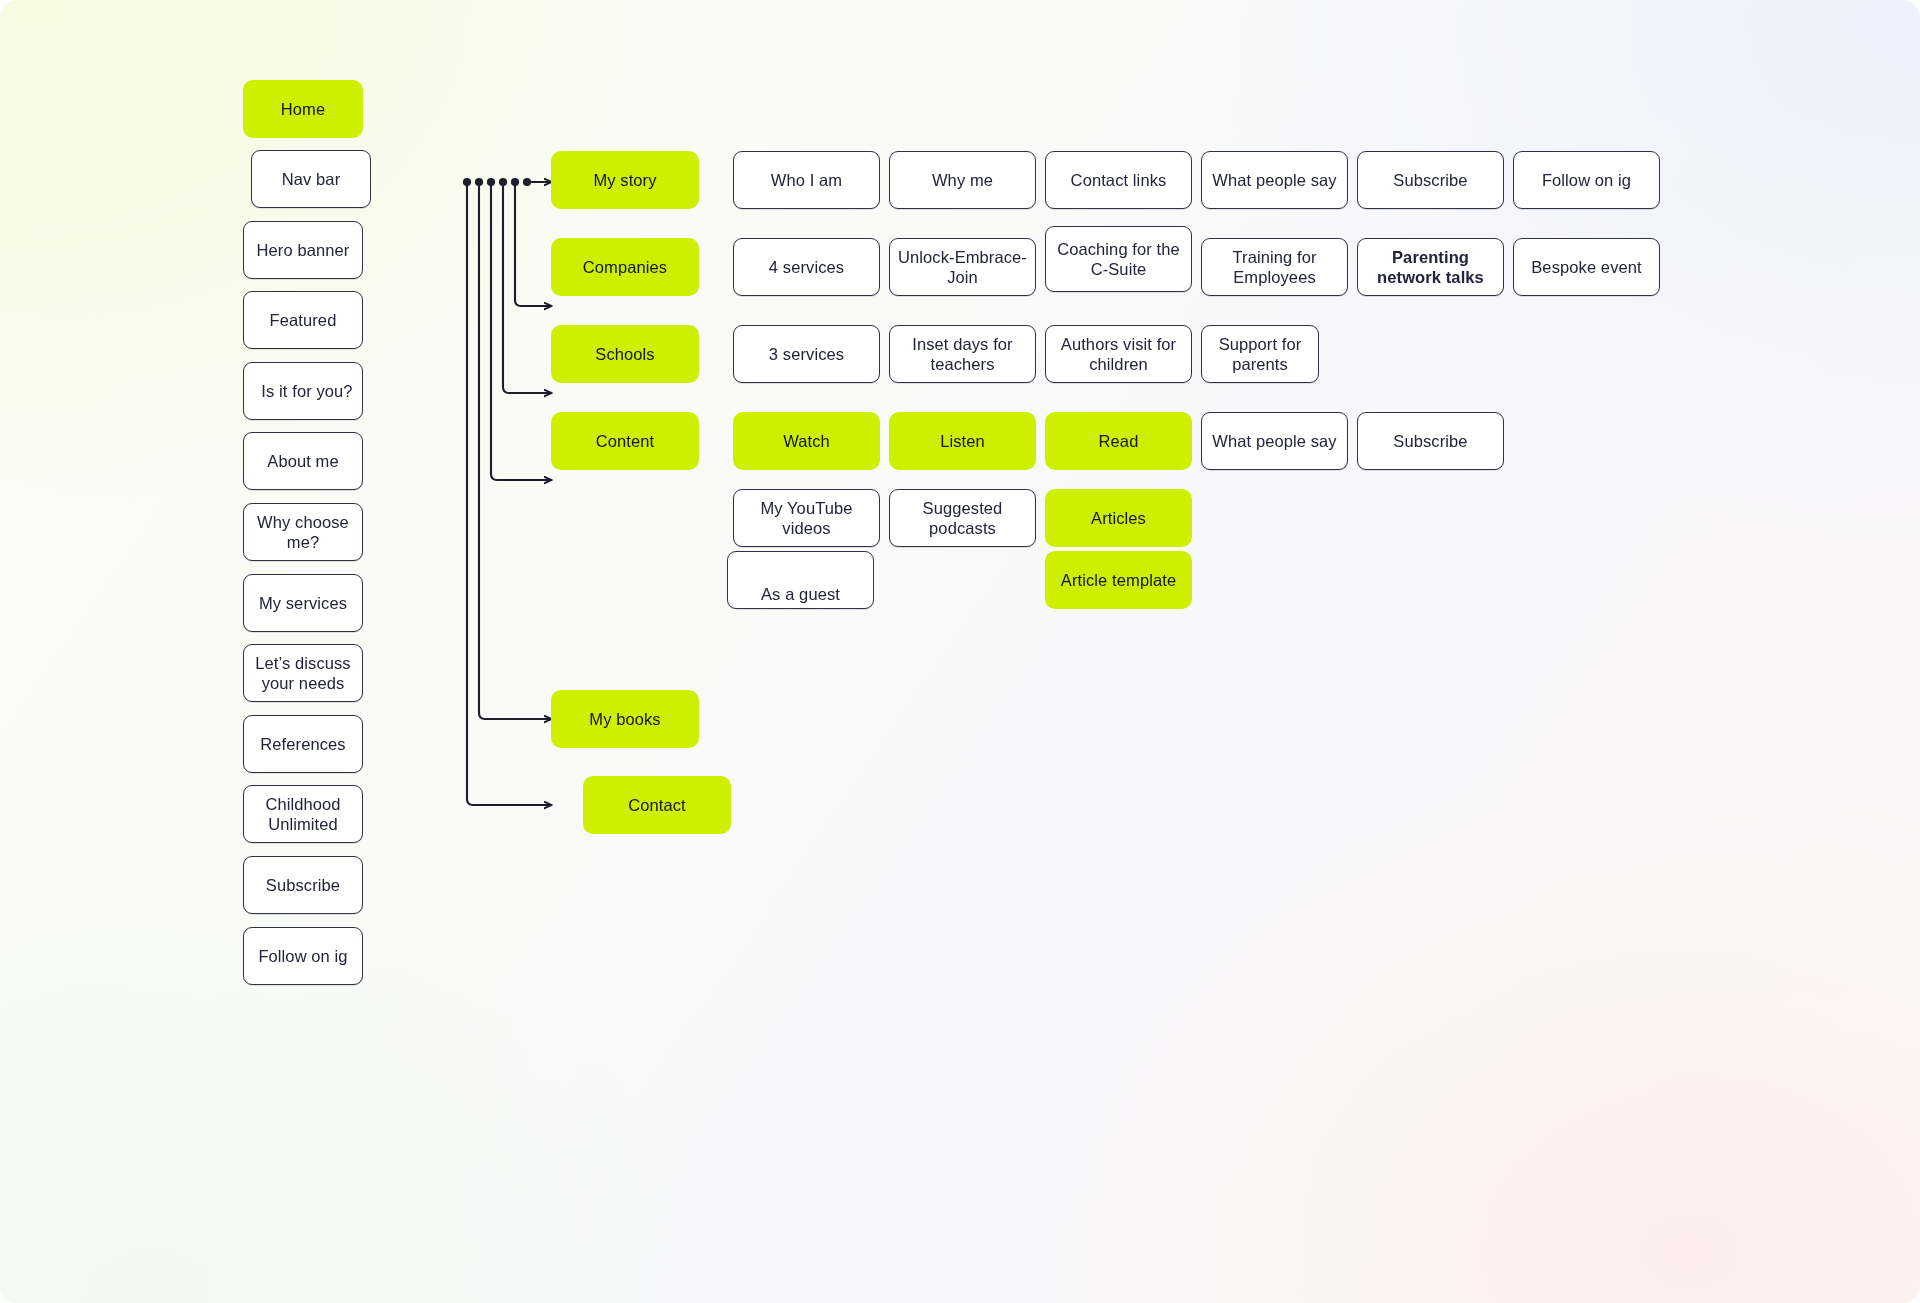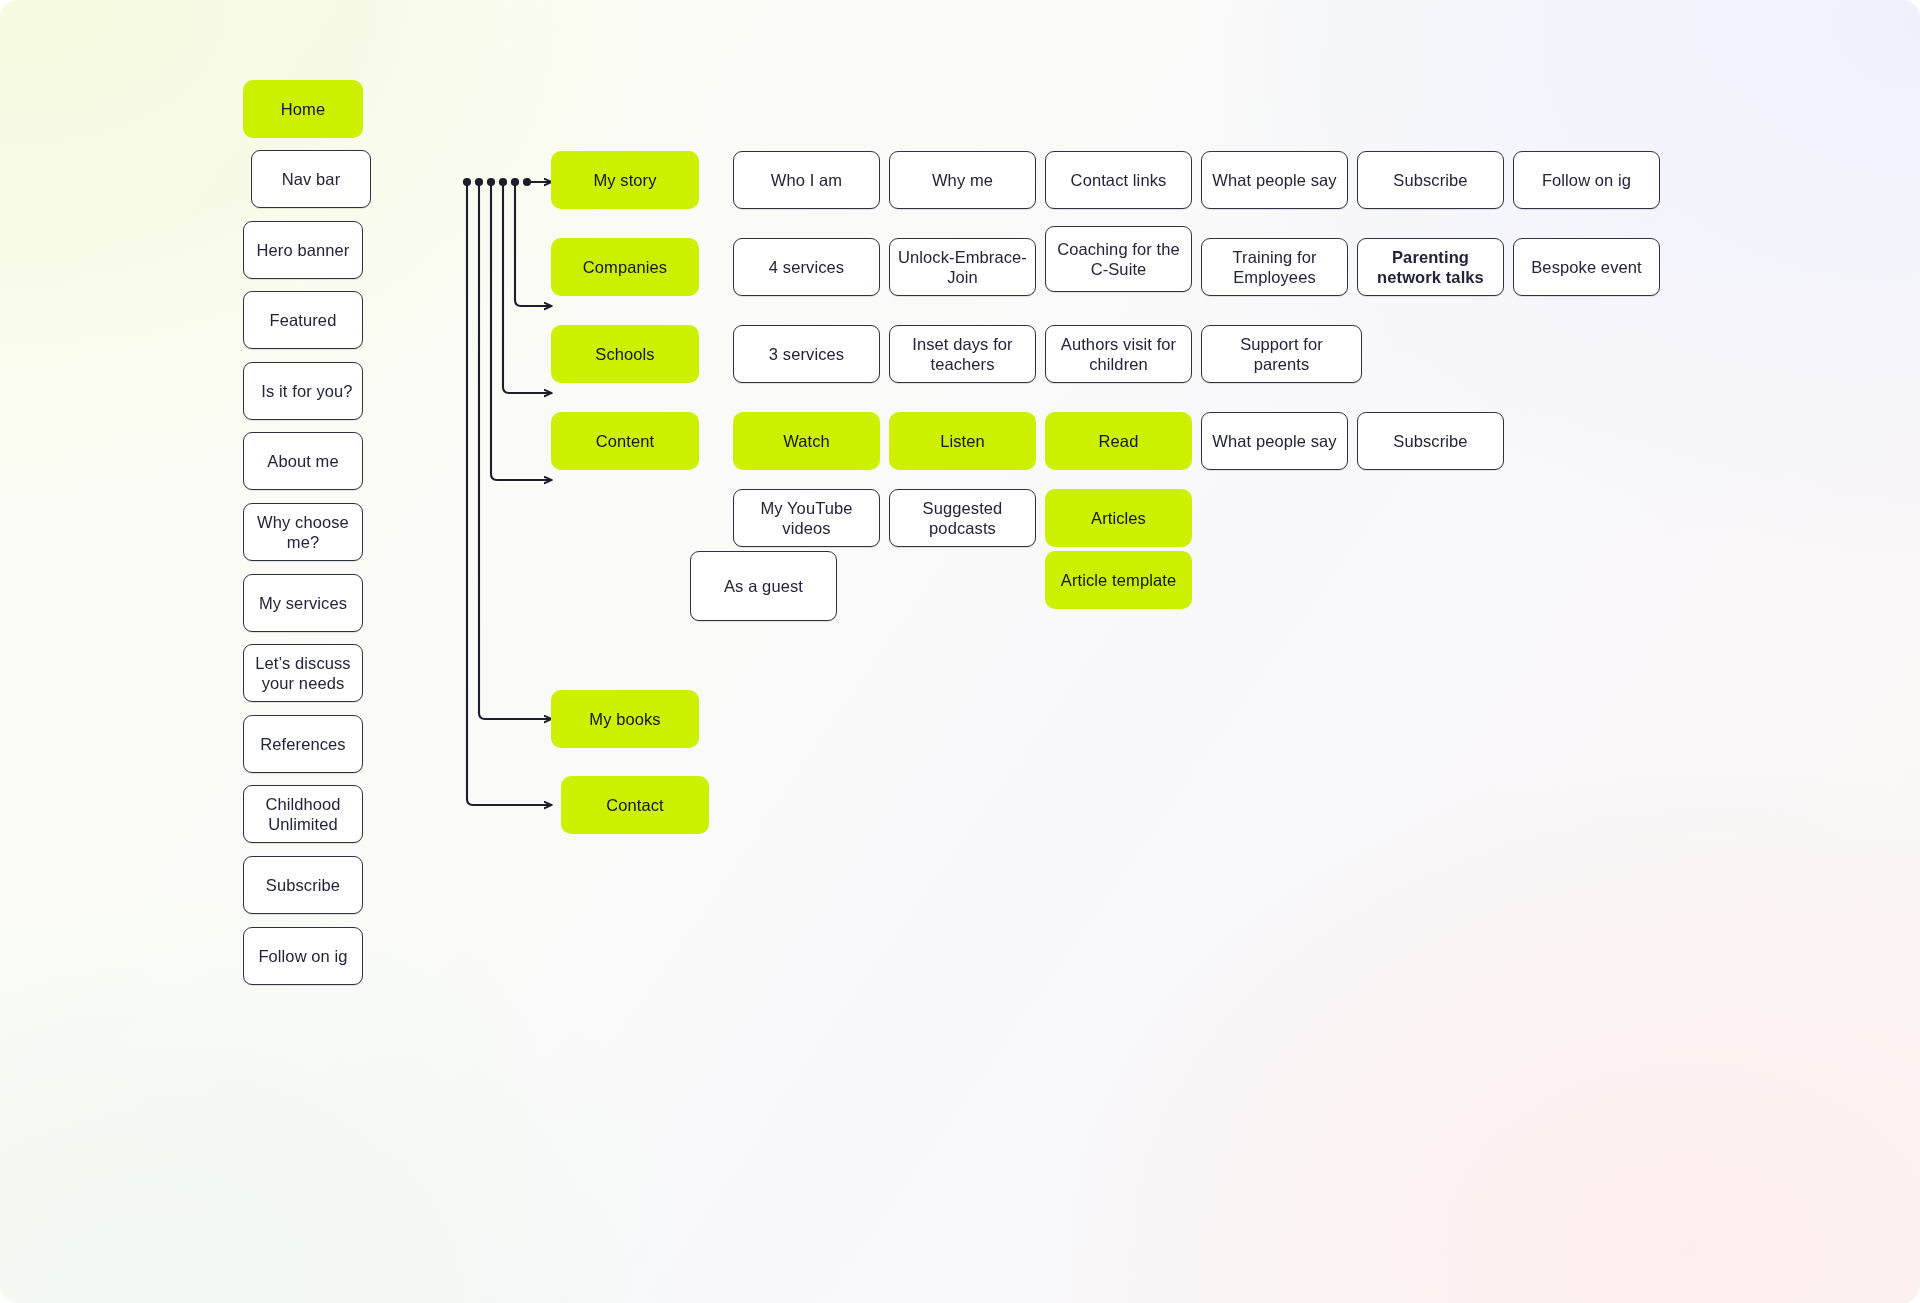--- a/index.html
+++ b/index.html
@@ -192,21 +192,21 @@
       </div>
       <div class="node" style="left: 733px; top: 325px; width: 147px; height: 58px;">
         <span>3 services</span>
       </div>
       <div class="node" style="left: 889px; top: 325px; width: 147px; height: 58px;">
         <span>Inset days for teachers</span>
       </div>
       <div class="node" style="left: 1045px; top: 325px; width: 147px; height: 58px;">
         <span>Authors visit for children</span>
       </div>
-      <div class="node" style="left: 1201px; top: 325px; width: 161px; height: 58px;">
+      <div class="node" style="left: 1201px; top: 325px; width: 118px; height: 58px;">
         <span>Support for parents</span>
       </div>
       <div class="node green" style="left: 551px; top: 412px; width: 148px; height: 58px;">
         <span>Content</span>
       </div>
       <div class="node green" style="left: 733px; top: 412px; width: 147px; height: 58px;">
         <span>Watch</span>
       </div>
       <div class="node green" style="left: 889px; top: 412px; width: 147px; height: 58px;">
         <span>Listen</span>
@@ -216,33 +216,33 @@
       </div>
       <div class="node" style="left: 1201px; top: 412px; width: 147px; height: 58px;">
         <span>What people say</span>
       </div>
       <div class="node" style="left: 1357px; top: 412px; width: 147px; height: 58px;">
         <span>Subscribe</span>
       </div>
       <div class="node" style="left: 733px; top: 489px; width: 147px; height: 58px;">
         <span>My YouTube videos</span>
       </div>
-      <div class="node" style="left: 690px; top: 551px; width: 147px; height: 70px;">
+      <div class="node" style="left: 727px; top: 551px; width: 147px; height: 58px; align-items: flex-end;">
         <span>As a guest</span>
       </div>
       <div class="node" style="left: 889px; top: 489px; width: 147px; height: 58px;">
         <span>Suggested podcasts</span>
       </div>
       <div class="node green" style="left: 1045px; top: 489px; width: 147px; height: 58px;">
         <span>Articles</span>
       </div>
       <div class="node green" style="left: 1045px; top: 551px; width: 147px; height: 58px;">
         <span>Article template</span>
       </div>
       <div class="node green" style="left: 551px; top: 690px; width: 148px; height: 58px;">
         <span>My books</span>
       </div>
-      <div class="node green" style="left: 561px; top: 776px; width: 148px; height: 58px;">
+      <div class="node green" style="left: 583px; top: 776px; width: 148px; height: 58px;">
         <span>Contact</span>
       </div>
     </div>
 
 </div>
 
 </body></html>

